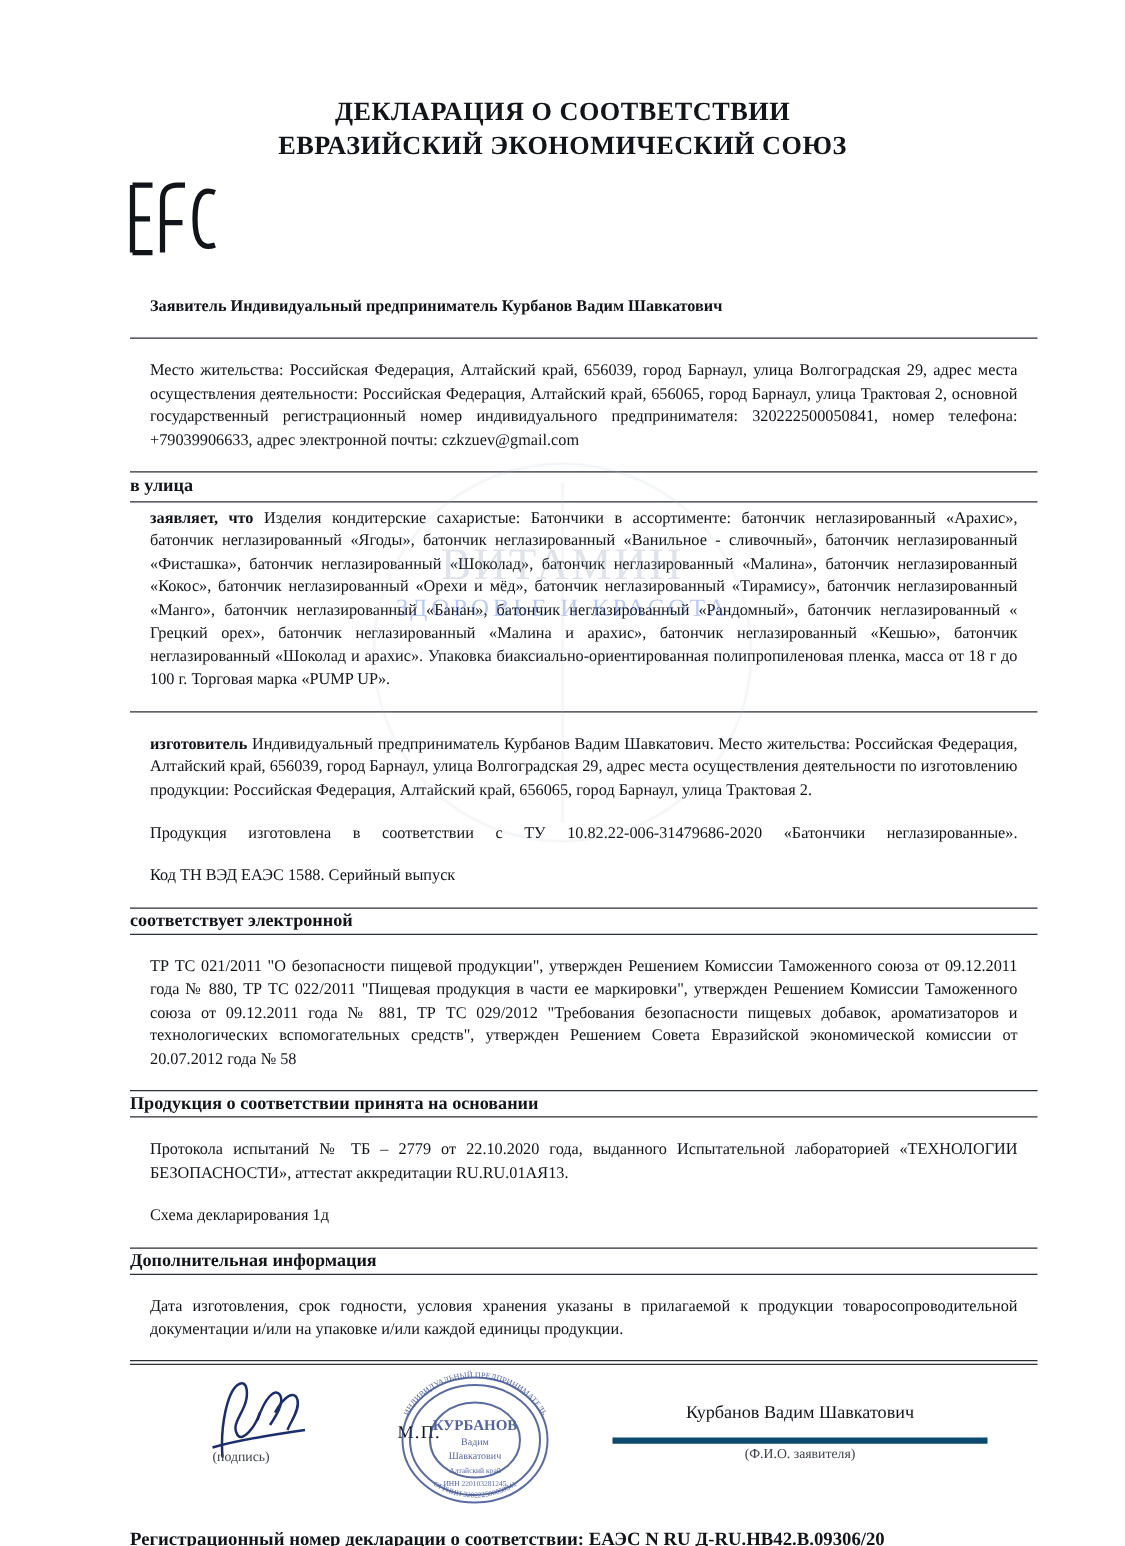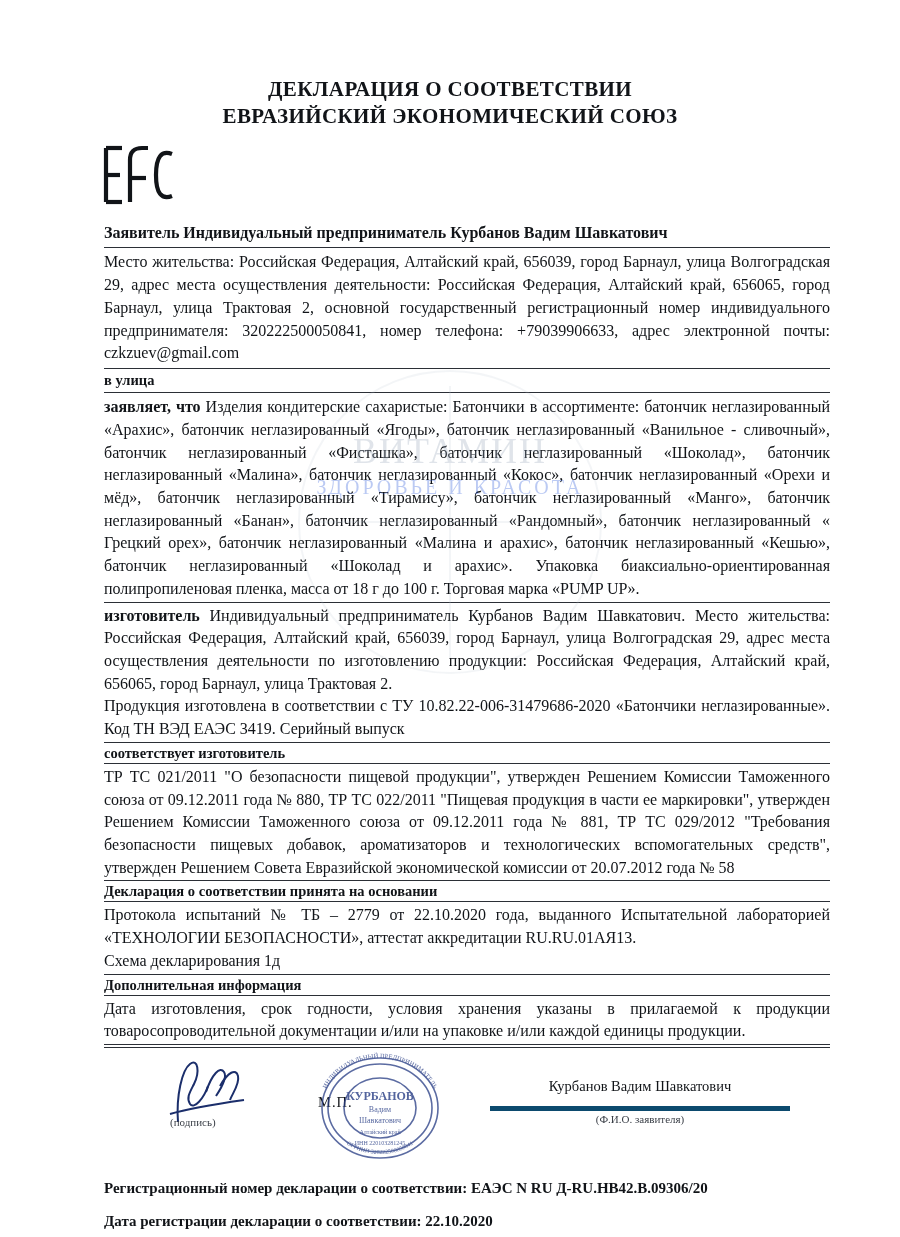--- a/index.html
+++ b/index.html
@@ -105,24 +105,24 @@
 
   
   .content {
     position: relative;
     z-index: 2;
     margin-top: 2px;
     padding-left: 44px;
     padding-right: 10px;
   }
   .line {
-    font-size: 16px;
+    font-size: 13px;
     line-height: 1.42;
     text-align: justify;
-    margin: 0;
+    margin: 16px;
   }
   .b { font-weight: bold; }
   .rule {
     border: 0;
     border-top: 1px solid #2b2f36;
     margin: 3px 0 3px 0;
   }
   .rule.tight { margin: 1px 0 2px 0; }
   .blk { margin-top: 3px; }
   .just { text-align: justify; }
@@ -242,29 +242,29 @@
       <span class="b">заявляет, что</span>
       <span>Изделия кондитерские сахаристые: Батончики в ассортименте: батончик неглазированный «Арахис», батончик неглазированный «Ягоды», батончик неглазированный «Ванильное - сливочный», батончик неглазированный «Фисташка», батончик неглазированный «Шоколад», батончик неглазированный «Малина», батончик неглазированный «Кокос», батончик неглазированный «Орехи и мёд», батончик неглазированный «Тирамису», батончик неглазированный «Манго», батончик неглазированный «Банан», батончик неглазированный «Рандомный», батончик неглазированный « Грецкий орех», батончик неглазированный «Малина и арахис», батончик неглазированный «Кешью», батончик неглазированный «Шоколад и арахис». Упаковка биаксиально-ориентированная полипропиленовая пленка, масса от 18 г до 100 г. Торговая марка «PUMP UP».</span>
     </p>
     <hr class="rule tight">
 
     <p class="line just">
       <span class="b">изготовитель</span>
       <span>Индивидуальный предприниматель Курбанов Вадим Шавкатович. Место жительства: Российская Федерация, Алтайский край, 656039, город Барнаул, улица Волгоградская 29, адрес места осуществления деятельности по изготовлению продукции: Российская Федерация, Алтайский край, 656065, город Барнаул, улица Трактовая 2.</span>
     </p>
     <p class="line just" style="text-align:justify; text-align-last:justify;">Продукция изготовлена в соответствии с ТУ 10.82.22-006-31479686-2020 «Батончики неглазированные».</p>
-    <p class="line">Код ТН ВЭД ЕАЭС 3419. Серийный выпуск</p>
-    <hr class="rule tight">
-
-    <p class="label-line">соответствует изготовитель</p>
+    <p class="line">Код ТН ВЭД ЕАЭС 1588. Серийный выпуск</p>
+    <hr class="rule tight">
+
+    <p class="label-line">соответствует электронной</p>
     <hr class="rule tight">
     <p class="line just">ТР ТС 021/2011 "О безопасности пищевой продукции", утвержден Решением Комиссии Таможенного союза от 09.12.2011 года № 880, ТР ТС 022/2011 "Пищевая продукция в части ее маркировки", утвержден Решением Комиссии Таможенного союза от 09.12.2011 года № 881, ТР ТС 029/2012 "Требования безопасности пищевых добавок, ароматизаторов и технологических вспомогательных средств", утвержден Решением Совета Евразийской экономической комиссии от 20.07.2012 года № 58</p>
     <hr class="rule tight">
 
-    <p class="label-line">Декларация о соответствии принята на основании</p>
+    <p class="label-line">Продукция о соответствии принята на основании</p>
     <hr class="rule tight">
     <p class="line just">Протокола испытаний № ТБ – 2779 от 22.10.2020 года, выданного Испытательной лабораторией «ТЕХНОЛОГИИ БЕЗОПАСНОСТИ», аттестат аккредитации RU.RU.01АЯ13.</p>
     <p class="line">Схема декларирования 1д</p>
     <hr class="rule tight">
 
     <p class="label-line">Дополнительная информация</p>
     <hr class="rule tight">
     <p class="line just">Дата изготовления, срок годности, условия хранения указаны в прилагаемой к продукции товаросопроводительной документации и/или на упаковке и/или каждой единицы продукции.</p>
     <hr class="rule tight">
 

